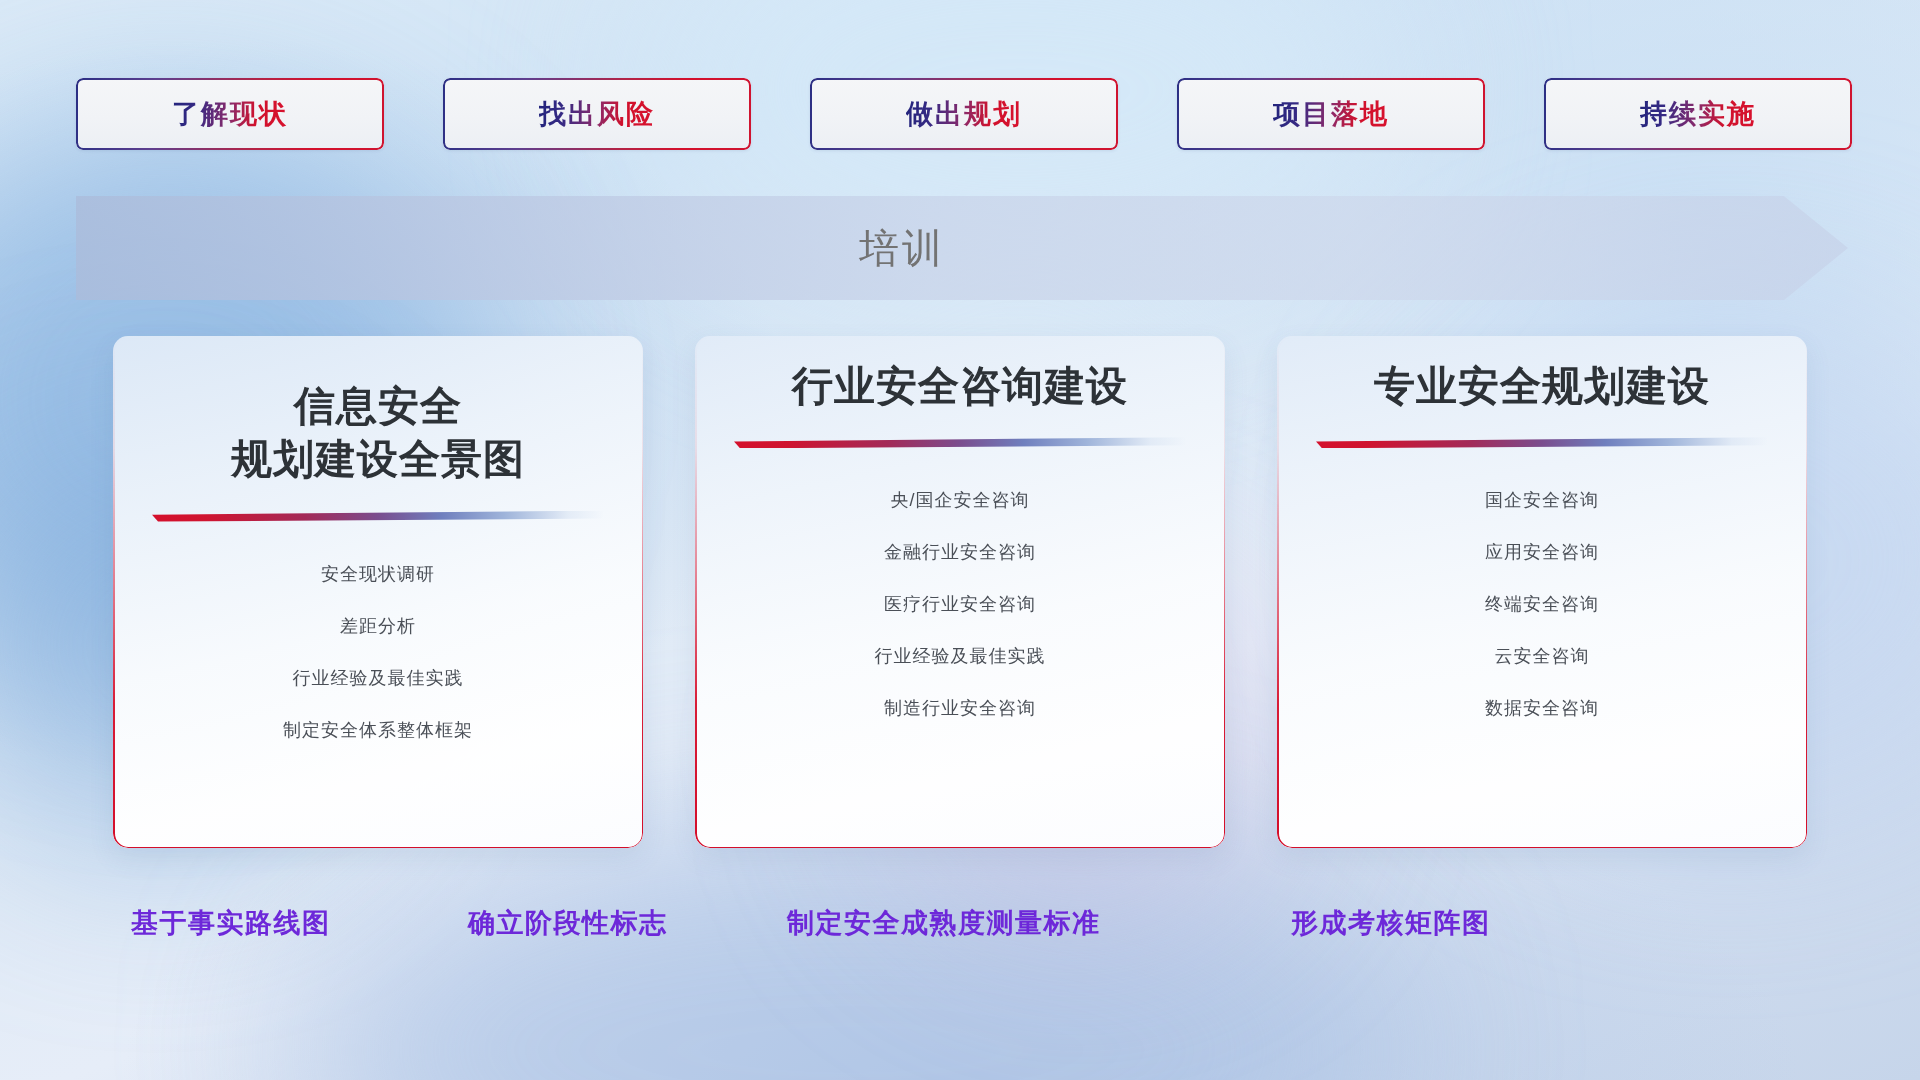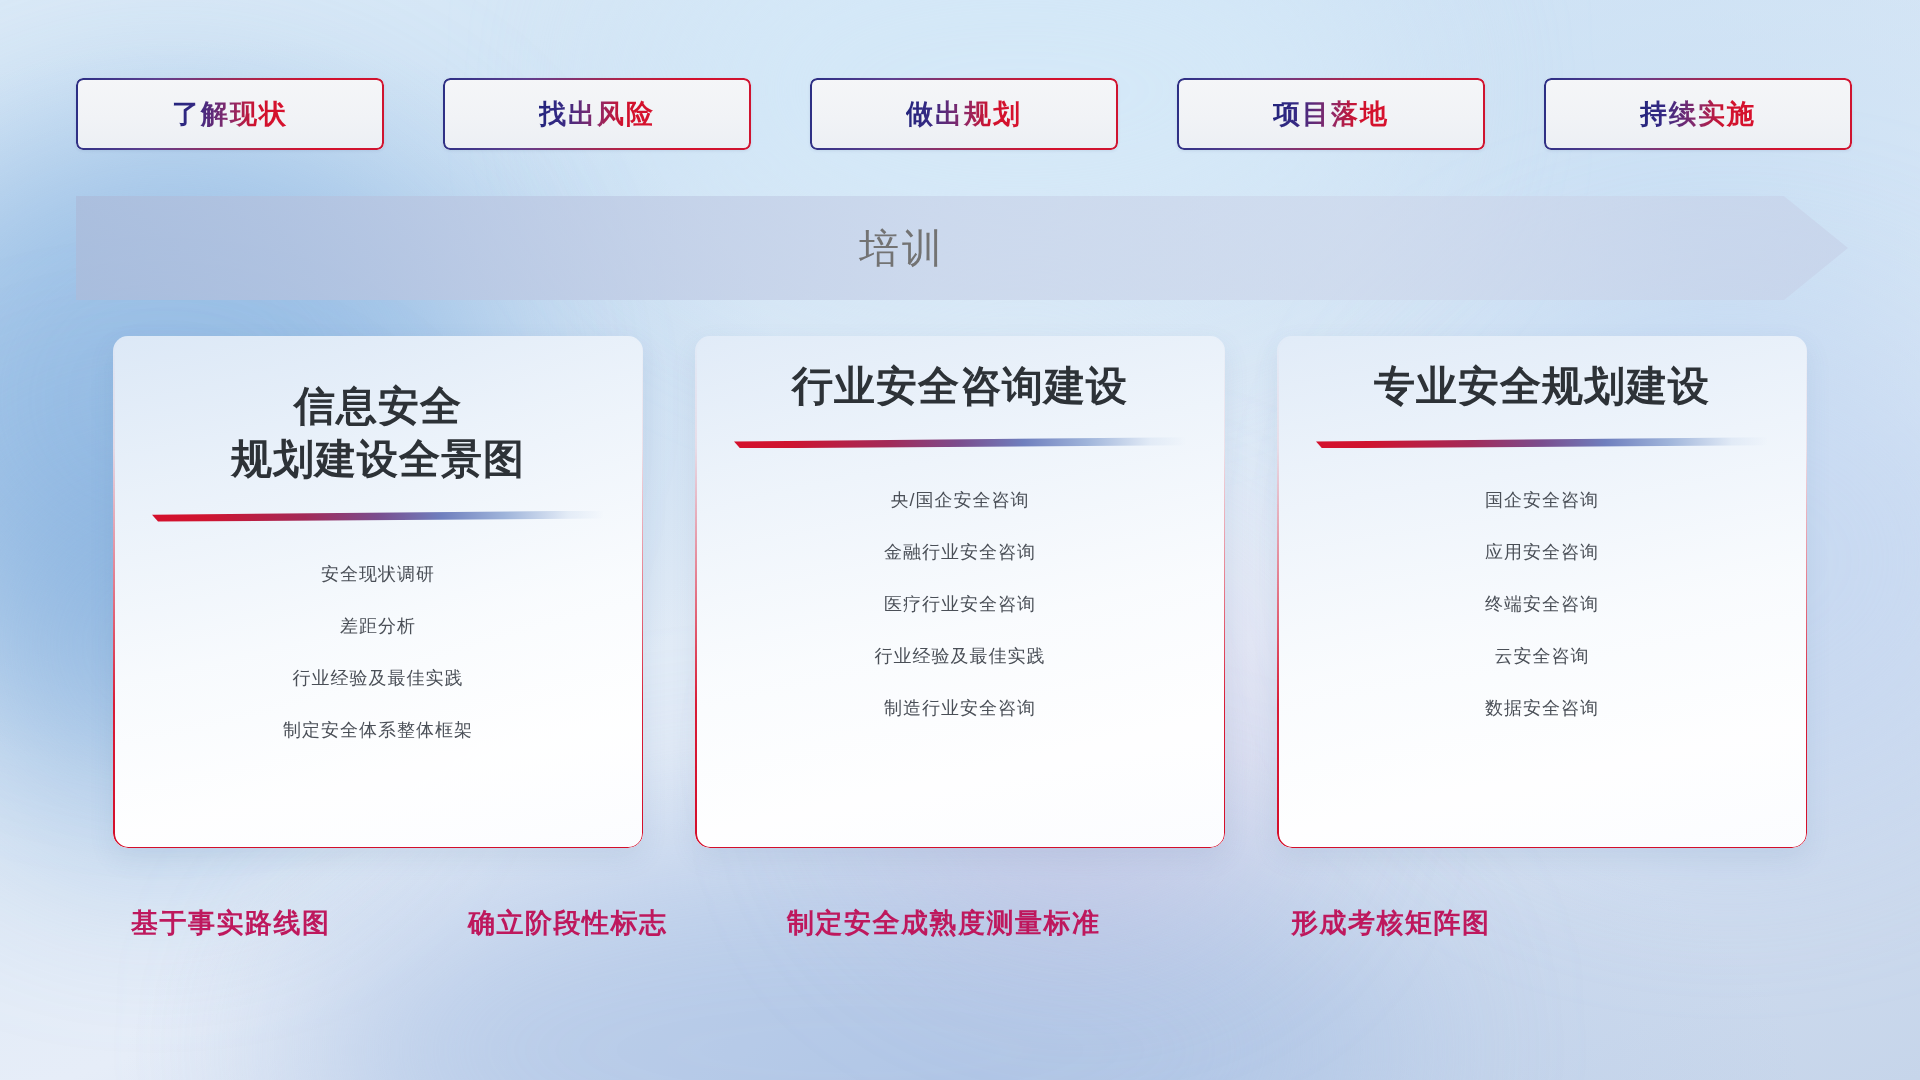--- a/index.html
+++ b/index.html
@@ -119,21 +119,21 @@
   }
   .card-list{ margin-top:26px; display:flex; flex-direction:column; align-items:center; gap:0; }
   .card-list-item{
     font-size:18px; color:#4a4f57; line-height:52px; letter-spacing:1px; white-space:nowrap;
   }
 
   
   #captions{ position:absolute; left:0; top:905px; width:1920px; height:70px; }
   .caption{
     position:absolute; top:0;
-    font-size:27px; font-weight:700; color:#be185d; letter-spacing:1.5px; white-space:nowrap;font-family:Liberation Mono, monospace;
+    font-size:27px; font-weight:700; color:#6d28d9; letter-spacing:1.5px; white-space:nowrap;font-family:Liberation Mono, monospace;
   }
 </style>
 </head>
 <body>
 
 <div class="bg-blob blob-a"></div>
 <div class="bg-blob blob-b"></div>
 <div class="bg-blob blob-c"></div>
 <div class="bg-blob blob-d"></div>
 <div class="bg-blob blob-e"></div>

